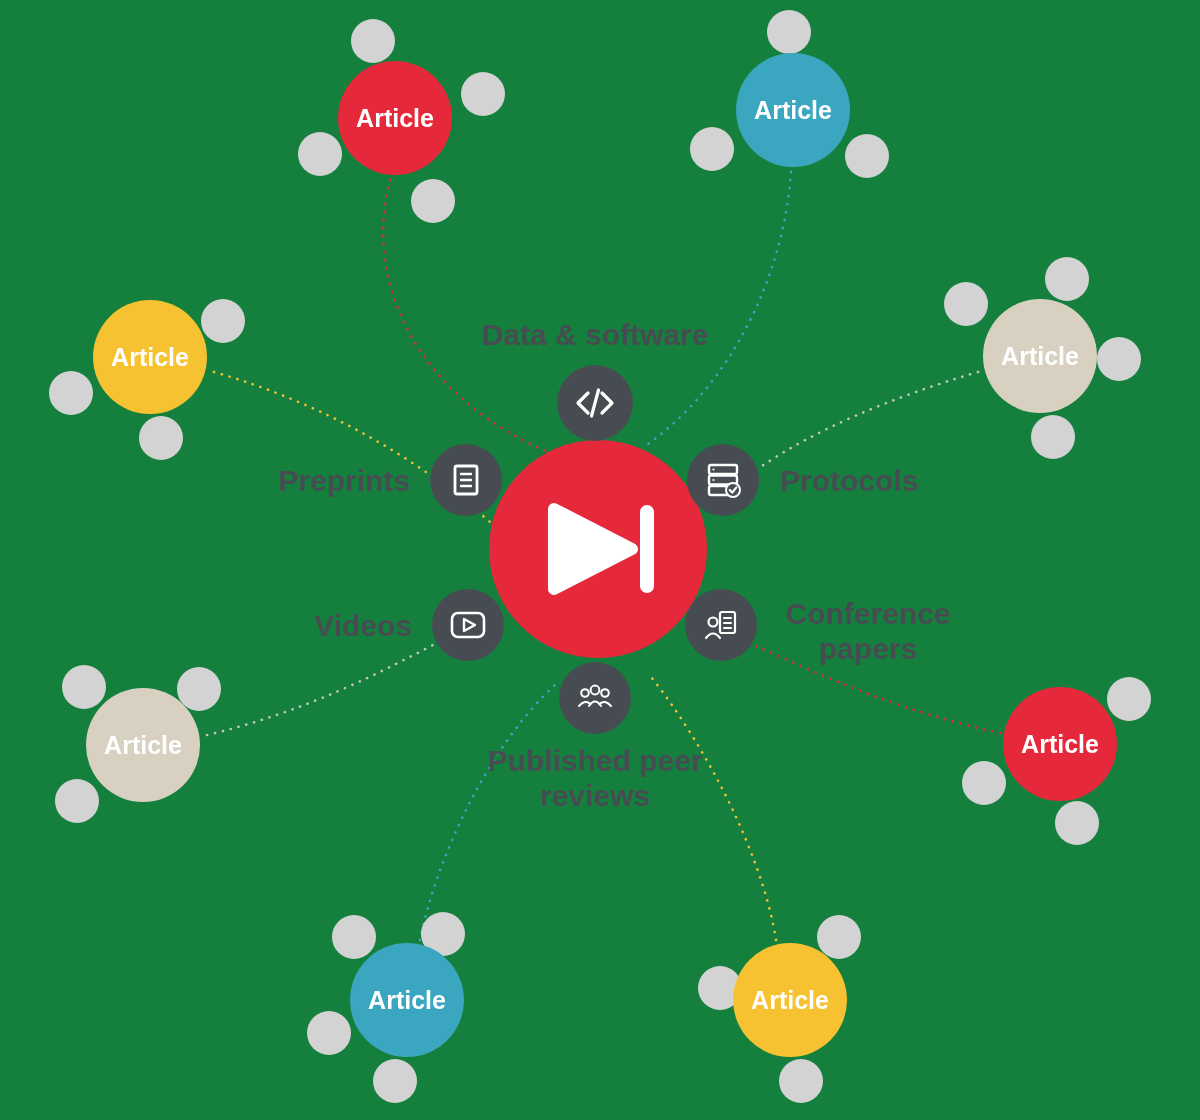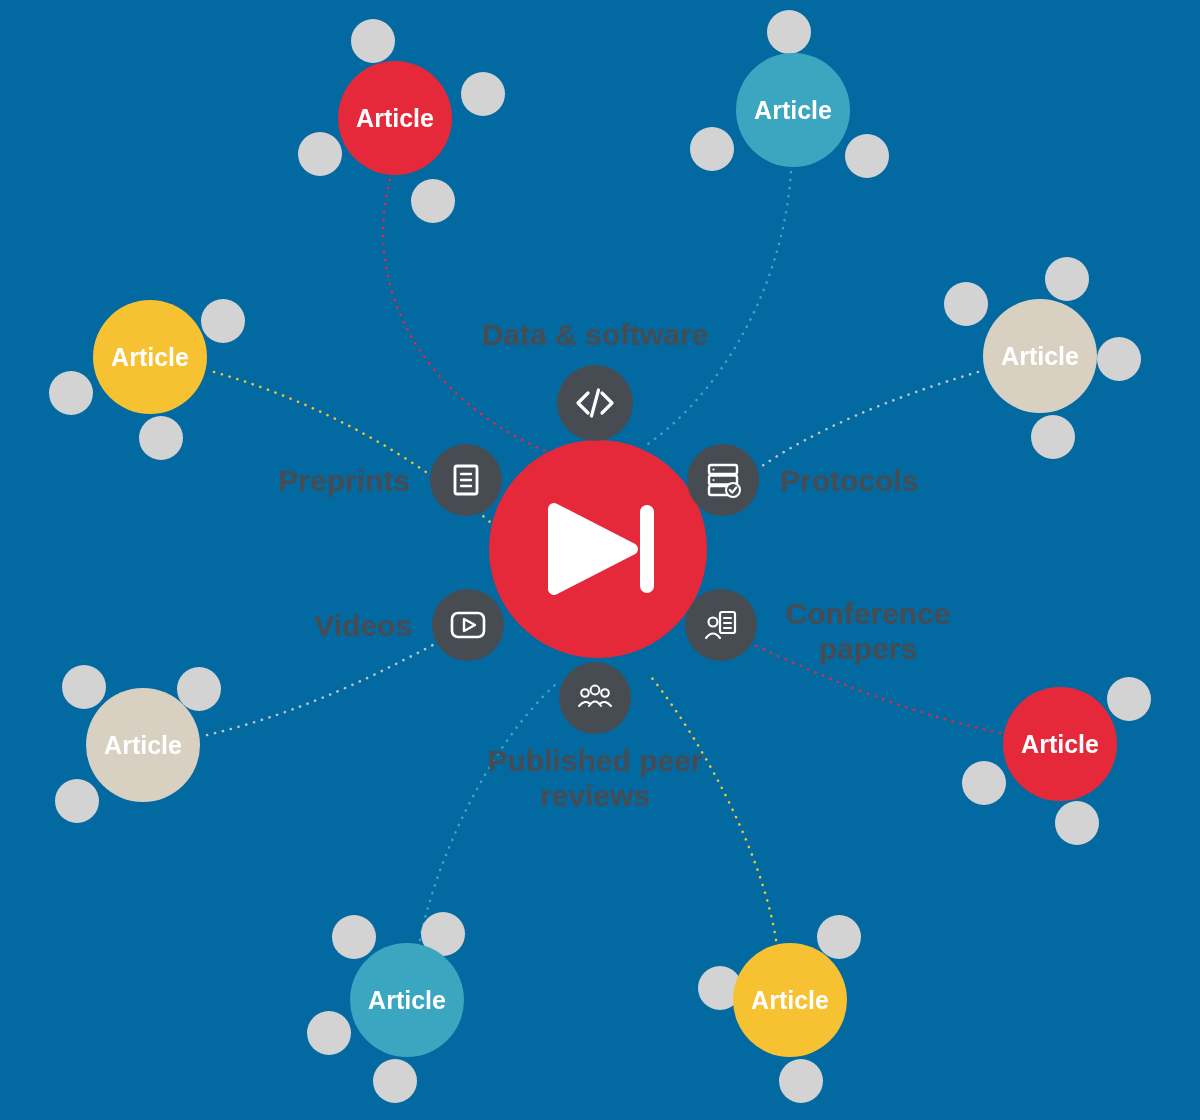--- a/index.html
+++ b/index.html
@@ -4,21 +4,21 @@
 <style>
   html, body {
     margin: 0;
     padding: 0;
     background: #ffffff;
   }
   .canvas {
     position: relative;
     width: 1200px;
     height: 1120px;
-    background: #0369a1;
+    background: #15803d;
     font-family: "Liberation Sans", "DejaVu Sans", sans-serif;
     overflow: hidden;
   }
   svg text {
     font-family: "Liberation Sans", "DejaVu Sans", sans-serif;
   }
   .node-label {
     font-weight: bold;
     font-size: 30px;
   }

